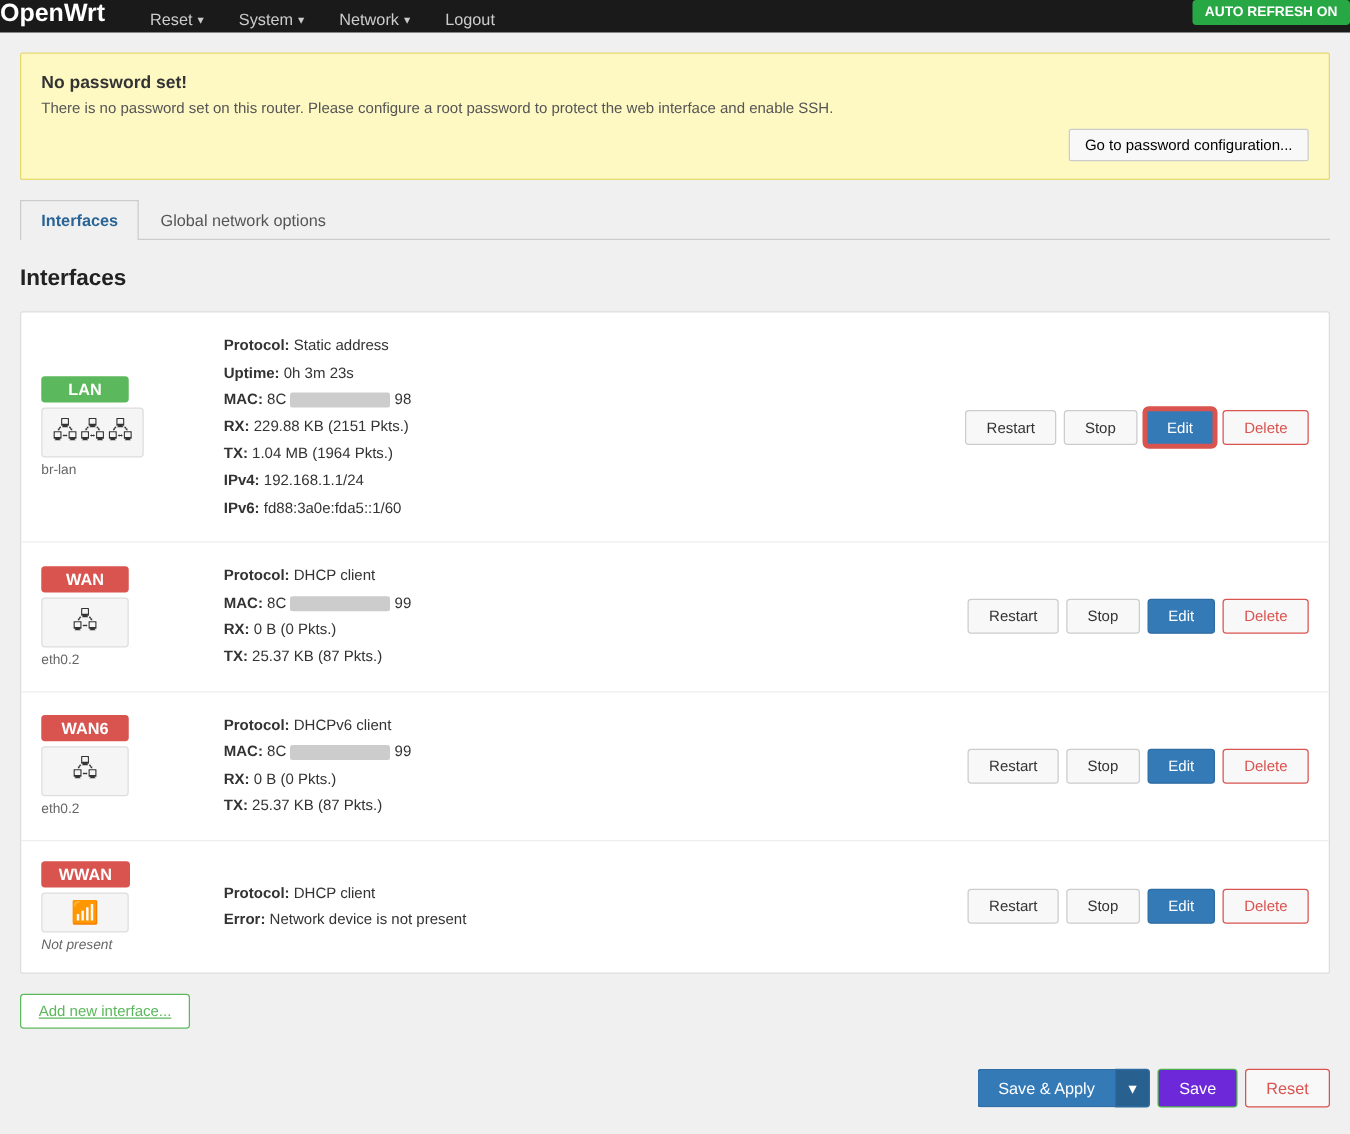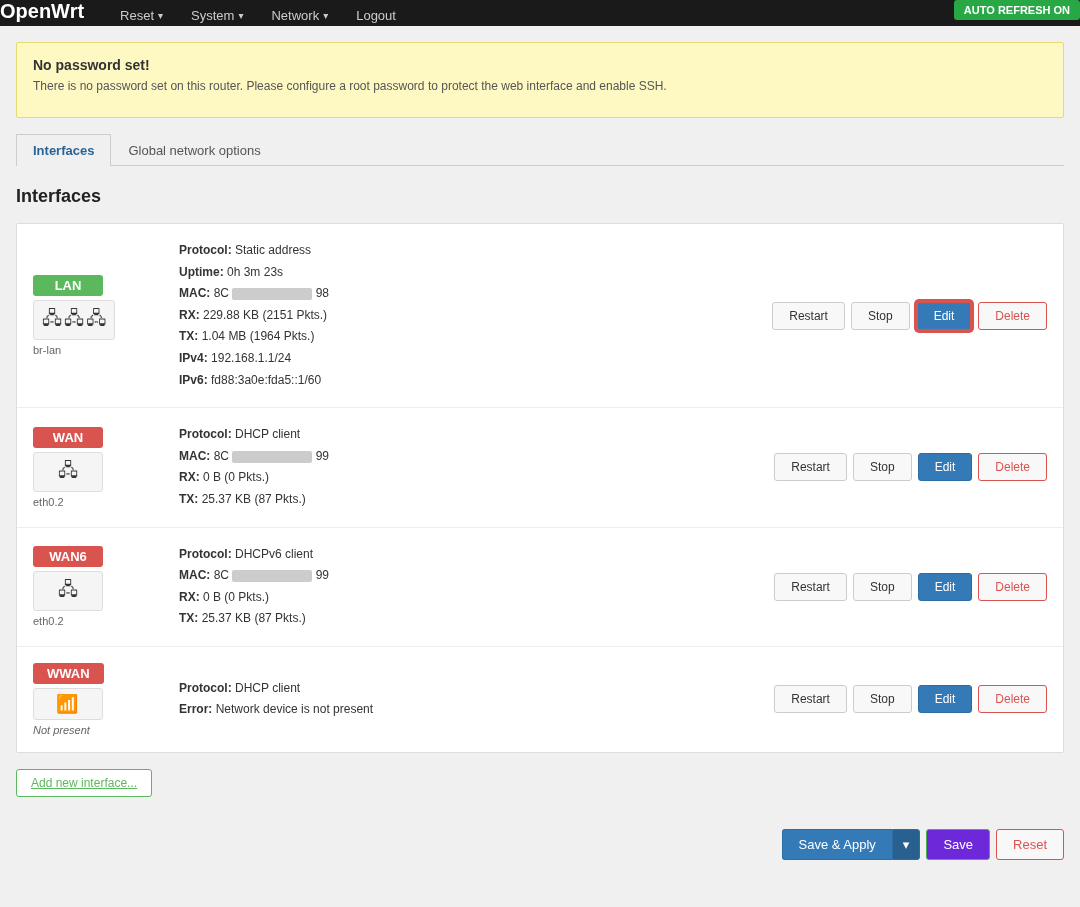--- a/index.html
+++ b/index.html
@@ -309,20 +309,21 @@
   </div>
   <div class="auto-refresh">AUTO REFRESH ON</div>
 </div>
 
 <div class="main-content">
 
   
   <div class="warning-box clearfix">
     <h3>No password set!</h3>
     <p>There is no password set on this router. Please configure a root password to protect the web interface and enable SSH.</p>
+    <button class="btn-password">Go to password configuration...</button>
   </div>
 
   
   <div class="tabs">
     <div class="tab active">Interfaces</div>
     <div class="tab">Global network options</div>
   </div>
 
   
   <h2 class="section-title">Interfaces</h2>

